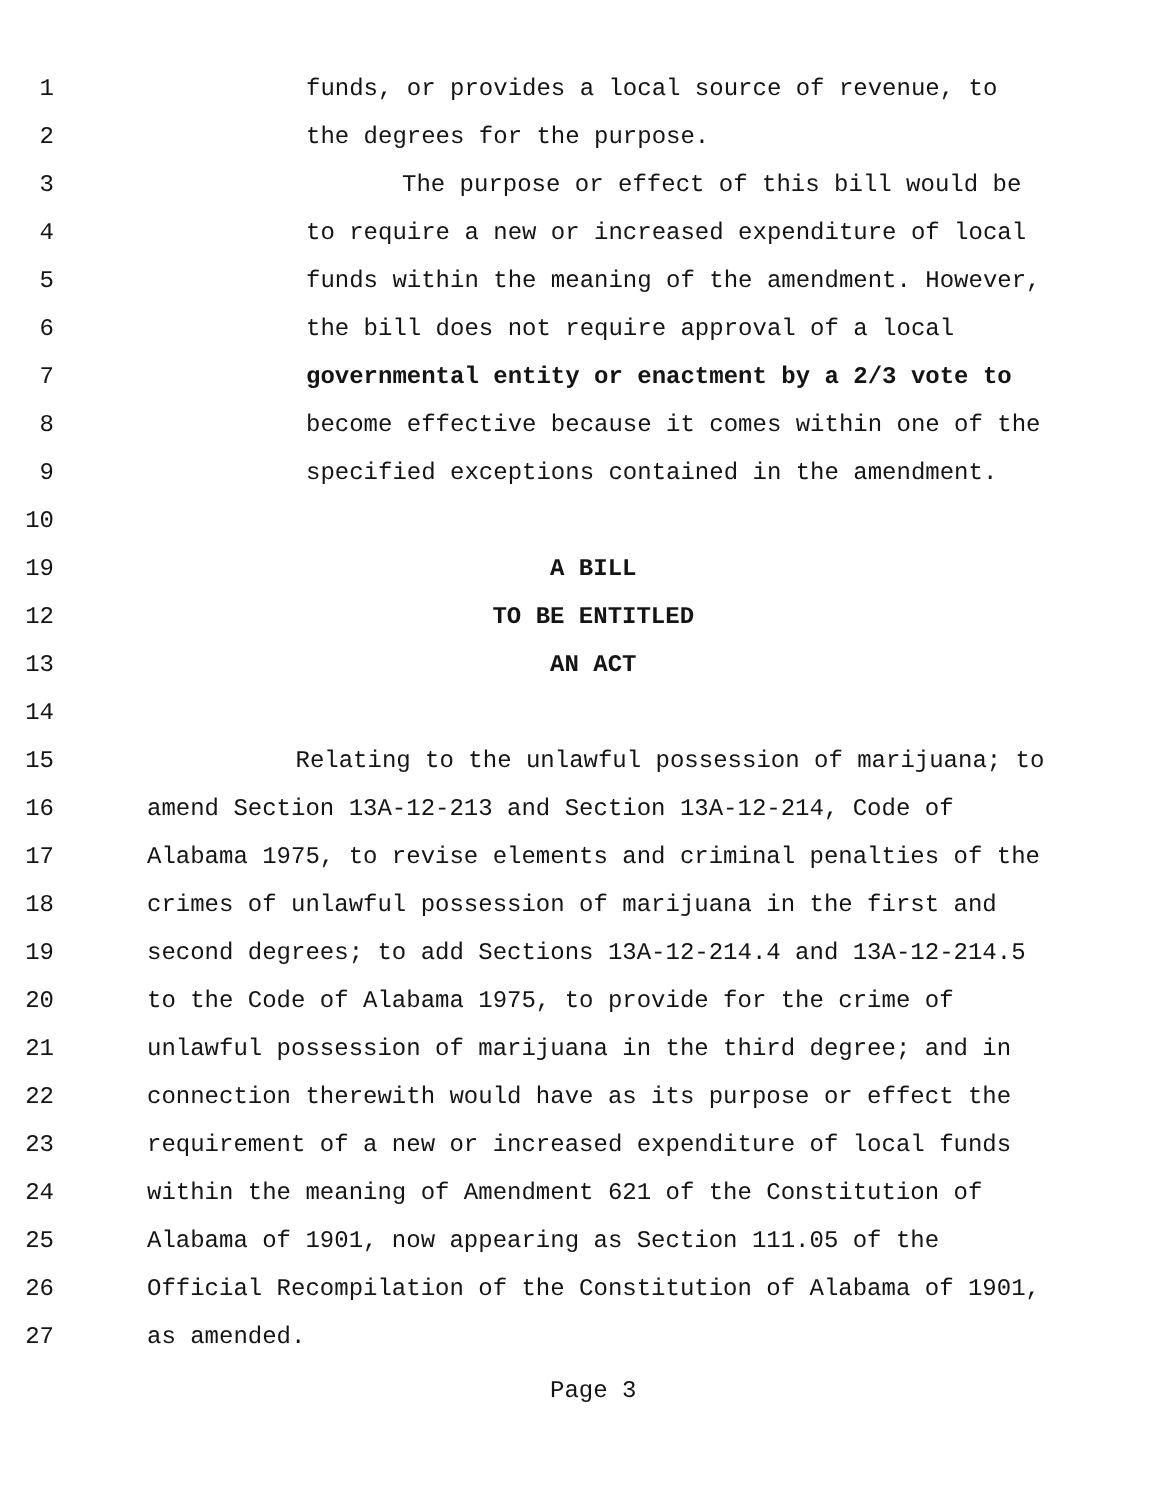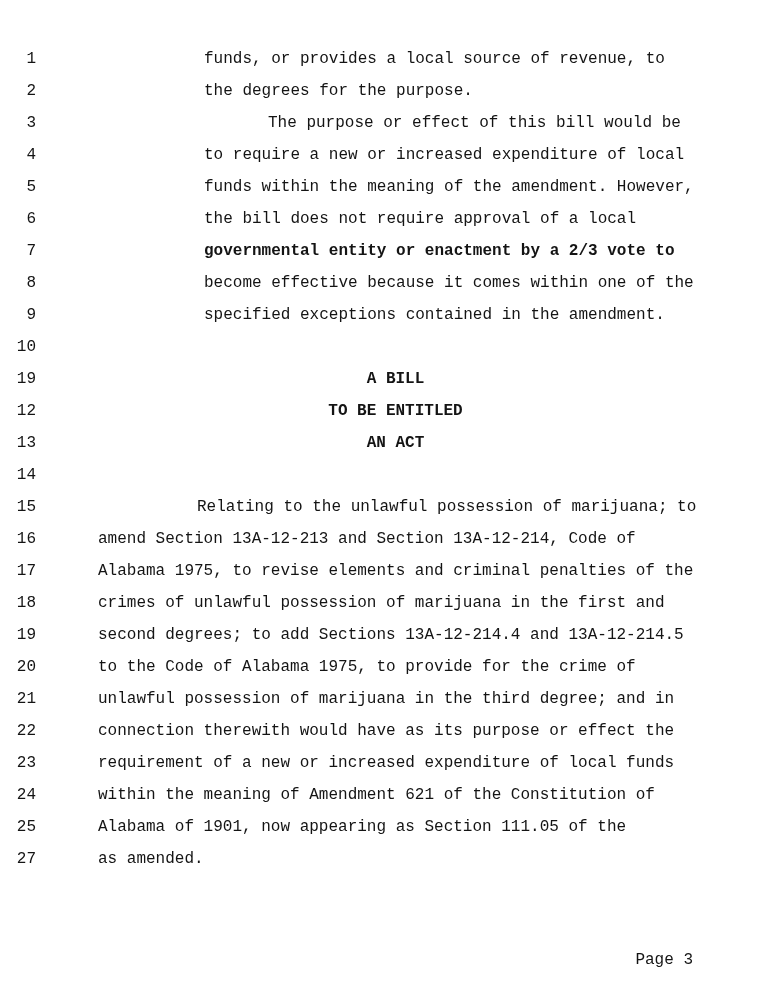--- a/index.html
+++ b/index.html
@@ -44,26 +44,26 @@
     white-space: pre;
   }
   .txt.center {
     width: 595px;
     text-align: center;
     padding-left: 0 !important;
     font-weight: bold;
   }
   #page-footer {
     position: absolute;
-    top: 944px;
+    top: 911px;
     left: 98px;
     width: 595px;
     height: 32px;
     line-height: 32px;
-    text-align: right;
+    text-align: center;
     white-space: pre;
   }
 </style>
 </head>
 <body>
 
 <div id="page">
   <div id="doc-lines">
   <div class="line">
     <span class="num">1</span>
@@ -183,20 +183,24 @@
   <div class="line">
     <span class="num">24</span>
     <span class="txt">within the meaning of Amendment 621 of the Constitution of</span>
   </div>
 
   <div class="line">
     <span class="num">25</span>
     <span class="txt">Alabama of 1901, now appearing as Section 111.05 of the</span>
   </div>
 
+  <div class="line">
+    <span class="num">26</span>
+    <span class="txt">Official Recompilation of the Constitution of Alabama of 1901,</span>
+  </div>
 
   <div class="line">
     <span class="num">27</span>
     <span class="txt">as amended.</span>
   </div>
 </div>
   <div id="page-footer">Page 3</div>
 </div>
 
 </body></html>

